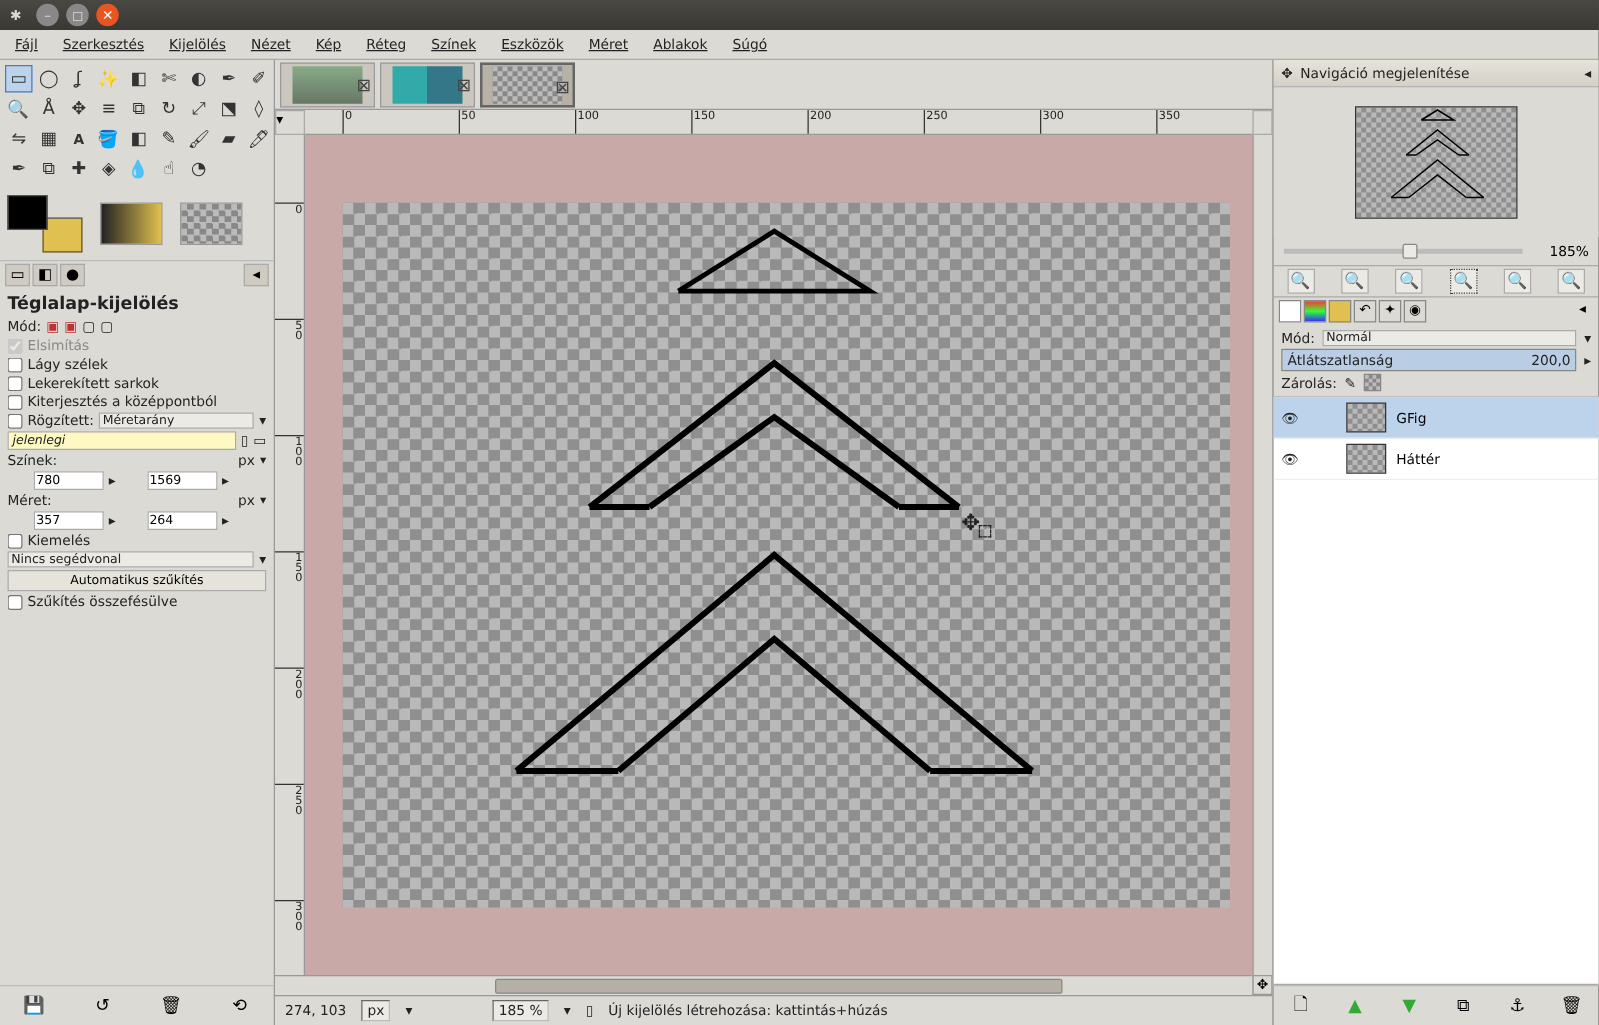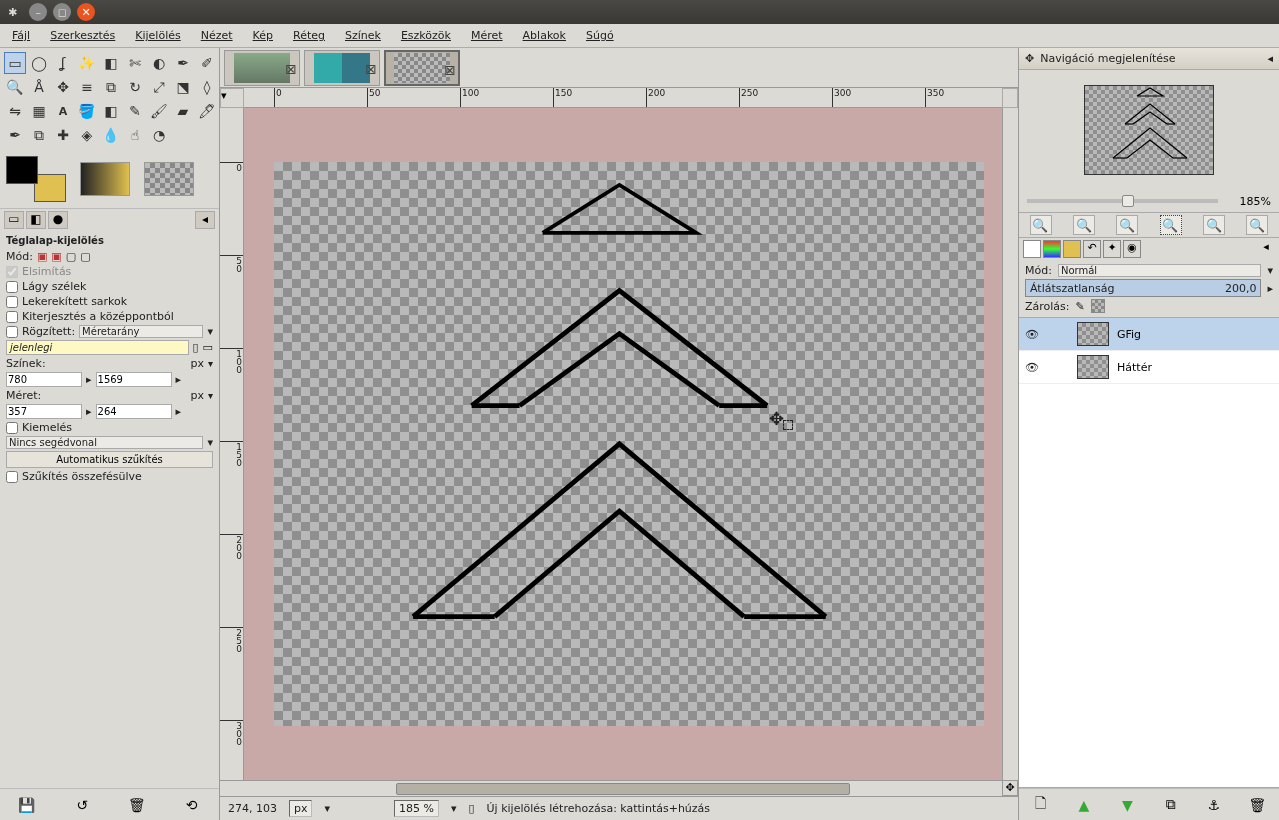--- a/index.html
+++ b/index.html
@@ -41,24 +41,24 @@
 .swatches { display:flex; gap:14px; padding:6px; align-items:center;}
 .fgbg{position:relative; width:60px; height:46px;}
 .fgbg .fg{position:absolute; width:32px; height:28px; background:#000; border:1px solid #555; top:0; left:0;}
 .fgbg .bg{position:absolute; width:32px; height:28px; background:#e0c050; border:1px solid #555; bottom:0; right:0;}
 .swatch{width:50px; height:34px; border:1px solid #999;}
 .swatch.grad{background:linear-gradient(90deg,#222,#e0c050);}
 .swatch.pat{background:repeating-conic-gradient(#888 0 25%, #bbb 0 50%) 0 0/10px 10px;}
 .tool-tabs{display:flex; gap:2px; padding:2px 4px; border-top:1px solid #bbb;}
 .tool-tabs .tt{width:20px;height:18px; background:#cfcbc2; border:1px solid #aaa; font-size:12px; text-align:center;}
 .tool-opts{padding:4px 6px; flex:1; overflow:hidden; color:#222;}
-.tool-opts h4{font-size:10px; font-weight:bold; margin-bottom:4px;}
+.tool-opts h4{font-size:14px; font-weight:bold; margin-bottom:4px;}
 .tool-opts .row{display:flex; align-items:center; gap:4px; margin:2px 0;}
 .tool-opts .small{font-size:10px;}
-.tool-opts input[type=text]{width:76px; font-size:10px; border:1px solid #aaa; padding:1px; background:#fff;}
+.tool-opts input[type=text]{width:56px; font-size:10px; border:1px solid #aaa; padding:1px; background:#fff;margin-left:21px;}
 .tool-opts input[type=checkbox]{width:12px;height:12px;}
 .tool-opts select, .sel-box{font-size:10px; border:1px solid #aaa; background:#eceae4; padding:0 2px;}
 .tool-opts .wide-entry{flex:1; border:1px solid #aaa; background:#fef9c3; padding:1px 3px; font-style:italic; font-size:10px;}
 .tool-opts button{font-size:10px; background:#e6e3db; border:1px solid #aaa; padding:2px 6px; width:100%;}
 .panel-left .bottom-icons, .panel-right .bottom-icons{height:32px; border-top:1px solid #bbb; display:flex; align-items:center; justify-content:space-around;}
 .bi{width:18px;height:18px;display:flex;align-items:center;justify-content:center;font-size:14px;}
 
 .dock-title{height:22px; background:linear-gradient(#e6e3db,#d4d0c6); border-bottom:1px solid #aaa; display:flex; align-items:center; padding:0 6px; gap:6px; font-size:11px; color:#222;}
 .nav-preview{height:120px; display:flex; align-items:center; justify-content:center; background:#dcdad5;}
 .nav-preview .pv{width:130px; height:90px; background:repeating-conic-gradient(#8f8f8f 0 25%, #b9b9b9 0 50%) 0 0/8px 8px; border:1px solid #333; position:relative;}

